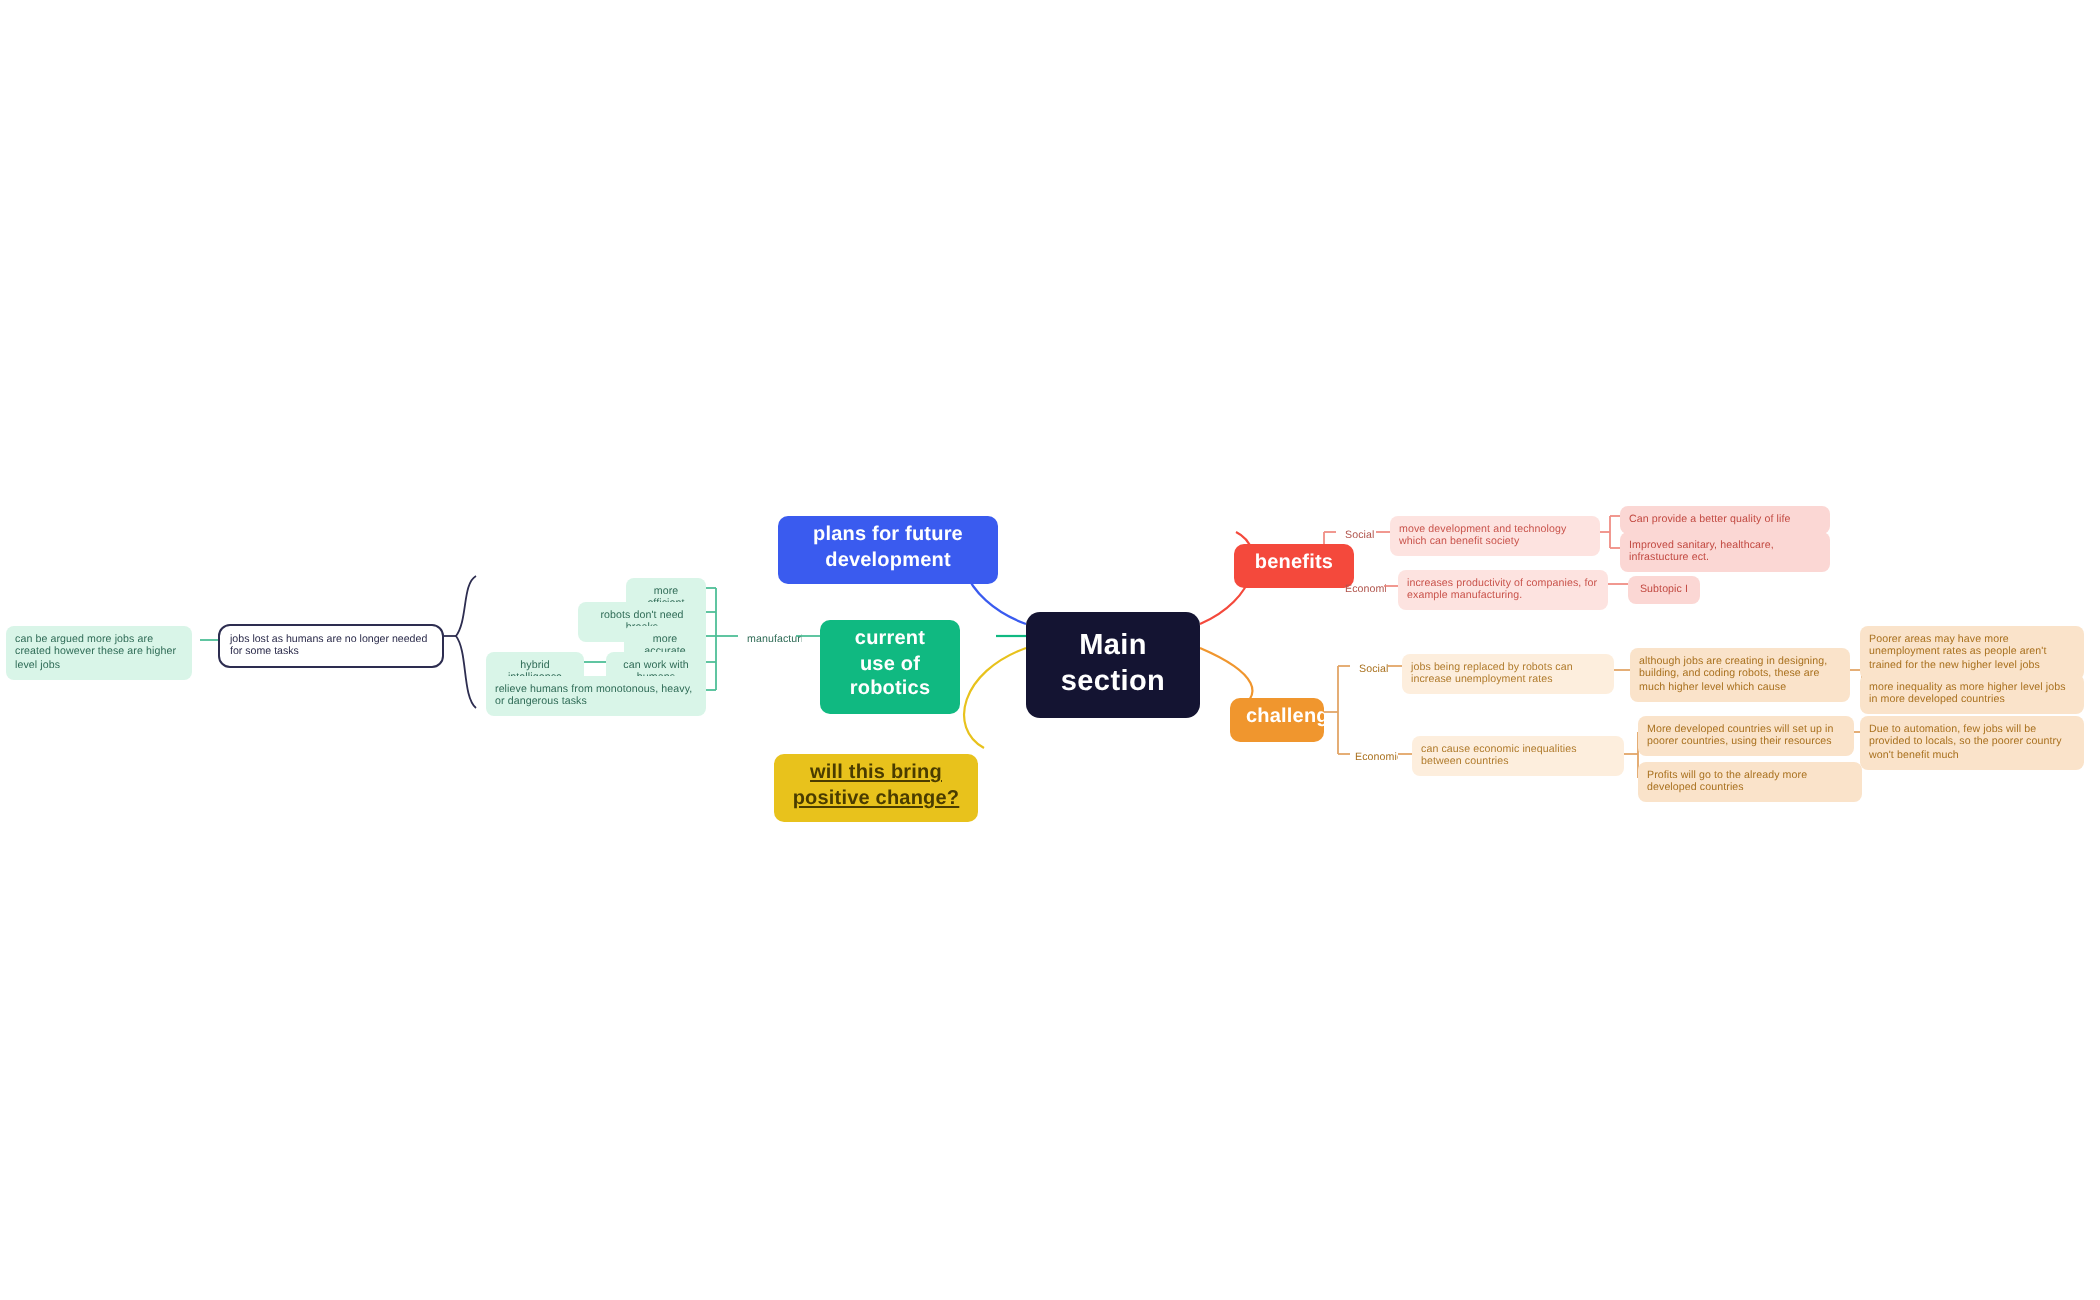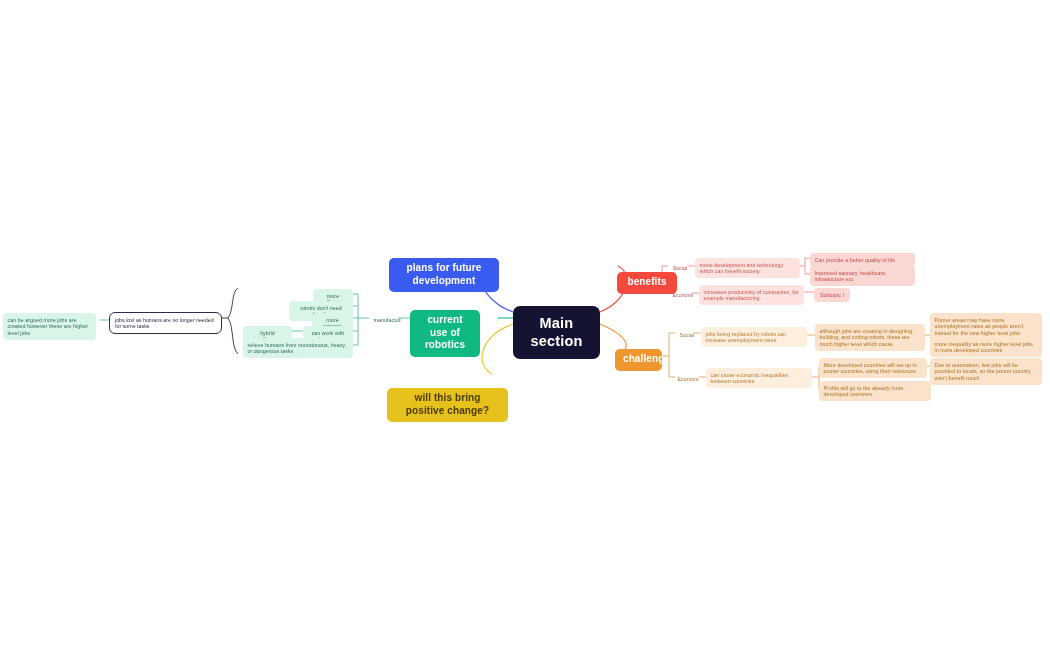--- a/index.html
+++ b/index.html
@@ -168,21 +168,21 @@
   <div class="node n-leaf t-green" style="left:313px; top:289px; width:40px; text-align:center;">more efficient</div>
   <div class="node n-leaf t-green" style="left:289px; top:301px; width:64px; text-align:center;">robots don't need breaks</div>
   <div class="node n-leaf t-green" style="left:312px; top:313px; width:41px; text-align:center;">more accurate</div>
   <div class="node n-leaf t-green" style="left:303px; top:326px; width:50px; text-align:center;">can work with humans</div>
   <div class="node n-leaf t-green" style="left:243px; top:326px; width:49px; text-align:center;">hybrid intelligence</div>
   <div class="node n-leaf t-green" style="left:243px; top:338px; width:110px;">relieve humans from monotonous, heavy, or dangerous tasks</div>
 
   <div class="node n-outline" style="left:109px; top:312px; width:113px;">jobs lost as humans are no longer needed for some tasks</div>
   <div class="node n-leaf t-green" style="left:3px; top:313px; width:93px;">can be argued more jobs are created however these are higher level jobs</div>
 
-  <div class="node n-l1 c-yellow" style="left:387px; top:388px; width:121px;">will this bring positive change?</div>
+  <div class="node n-l1 c-yellow" style="left:387px; top:377px; width:102px;text-decoration:underline;">will this bring positive change?</div>
 
   <div class="node n-l1 c-red" style="left:617px; top:272px; width:60px;">benefits</div>
 
   <div class="node n-leaf t-plain" style="left:668px; top:261px; width:21px; text-align:center;">Social</div>
   <div class="node n-leaf t-plain" style="left:668px; top:288px; width:25px; text-align:center;">Economic</div>
 
   <div class="node n-leaf t-redlt" style="left:695px; top:258px; width:105px;">move development and technology which can benefit society</div>
   <div class="node n-leaf t-redlt" style="left:699px; top:285px; width:105px;">increases productivity of companies, for example manufacturing.</div>
 
   <div class="node n-leaf t-red" style="left:810px; top:253px; width:105px;">Can provide a better quality of life</div>

